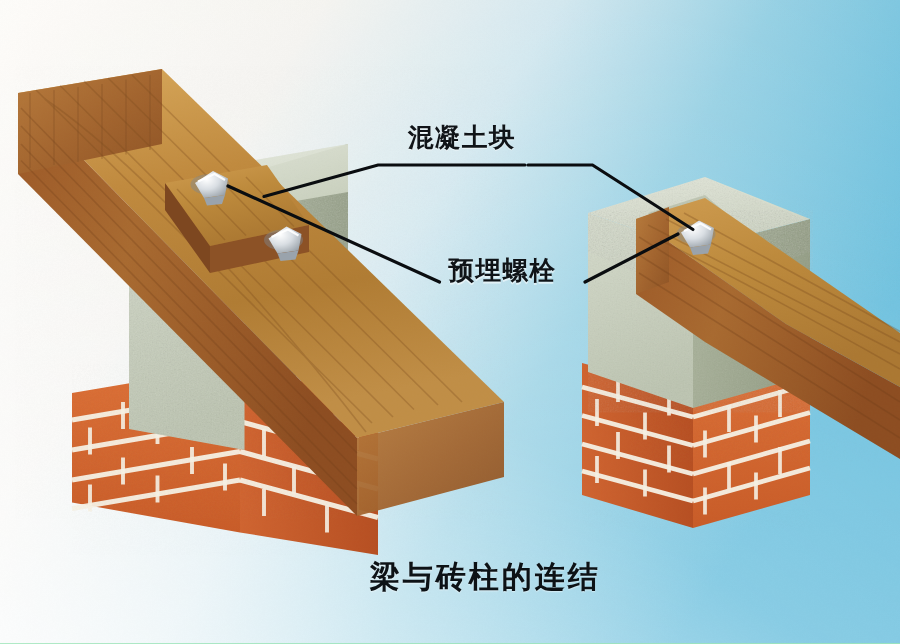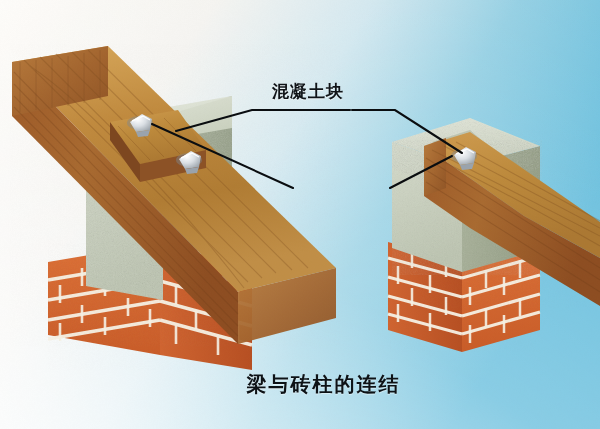--- a/index.html
+++ b/index.html
@@ -345,16 +345,17 @@
     <g stroke="#0a0d10" stroke-width="2.1" fill="none" stroke-linecap="round">
       <path d="M176,131 L252,110 L350,110"></path>
       <path d="M462,153 L395,110 L352,110"></path>
       <path d="M152,124 L293,188"></path>
       <path d="M452,156 L390,188"></path>
     </g>
   </svg>
 
   <div class="lbl" id="label-concrete">混凝土块</div>
 
+  <div class="lbl" id="label-bolt">预埋螺栓</div>
 
   <div id="caption">梁与砖柱的连结</div>
 
 </div>
 
 </body></html>

